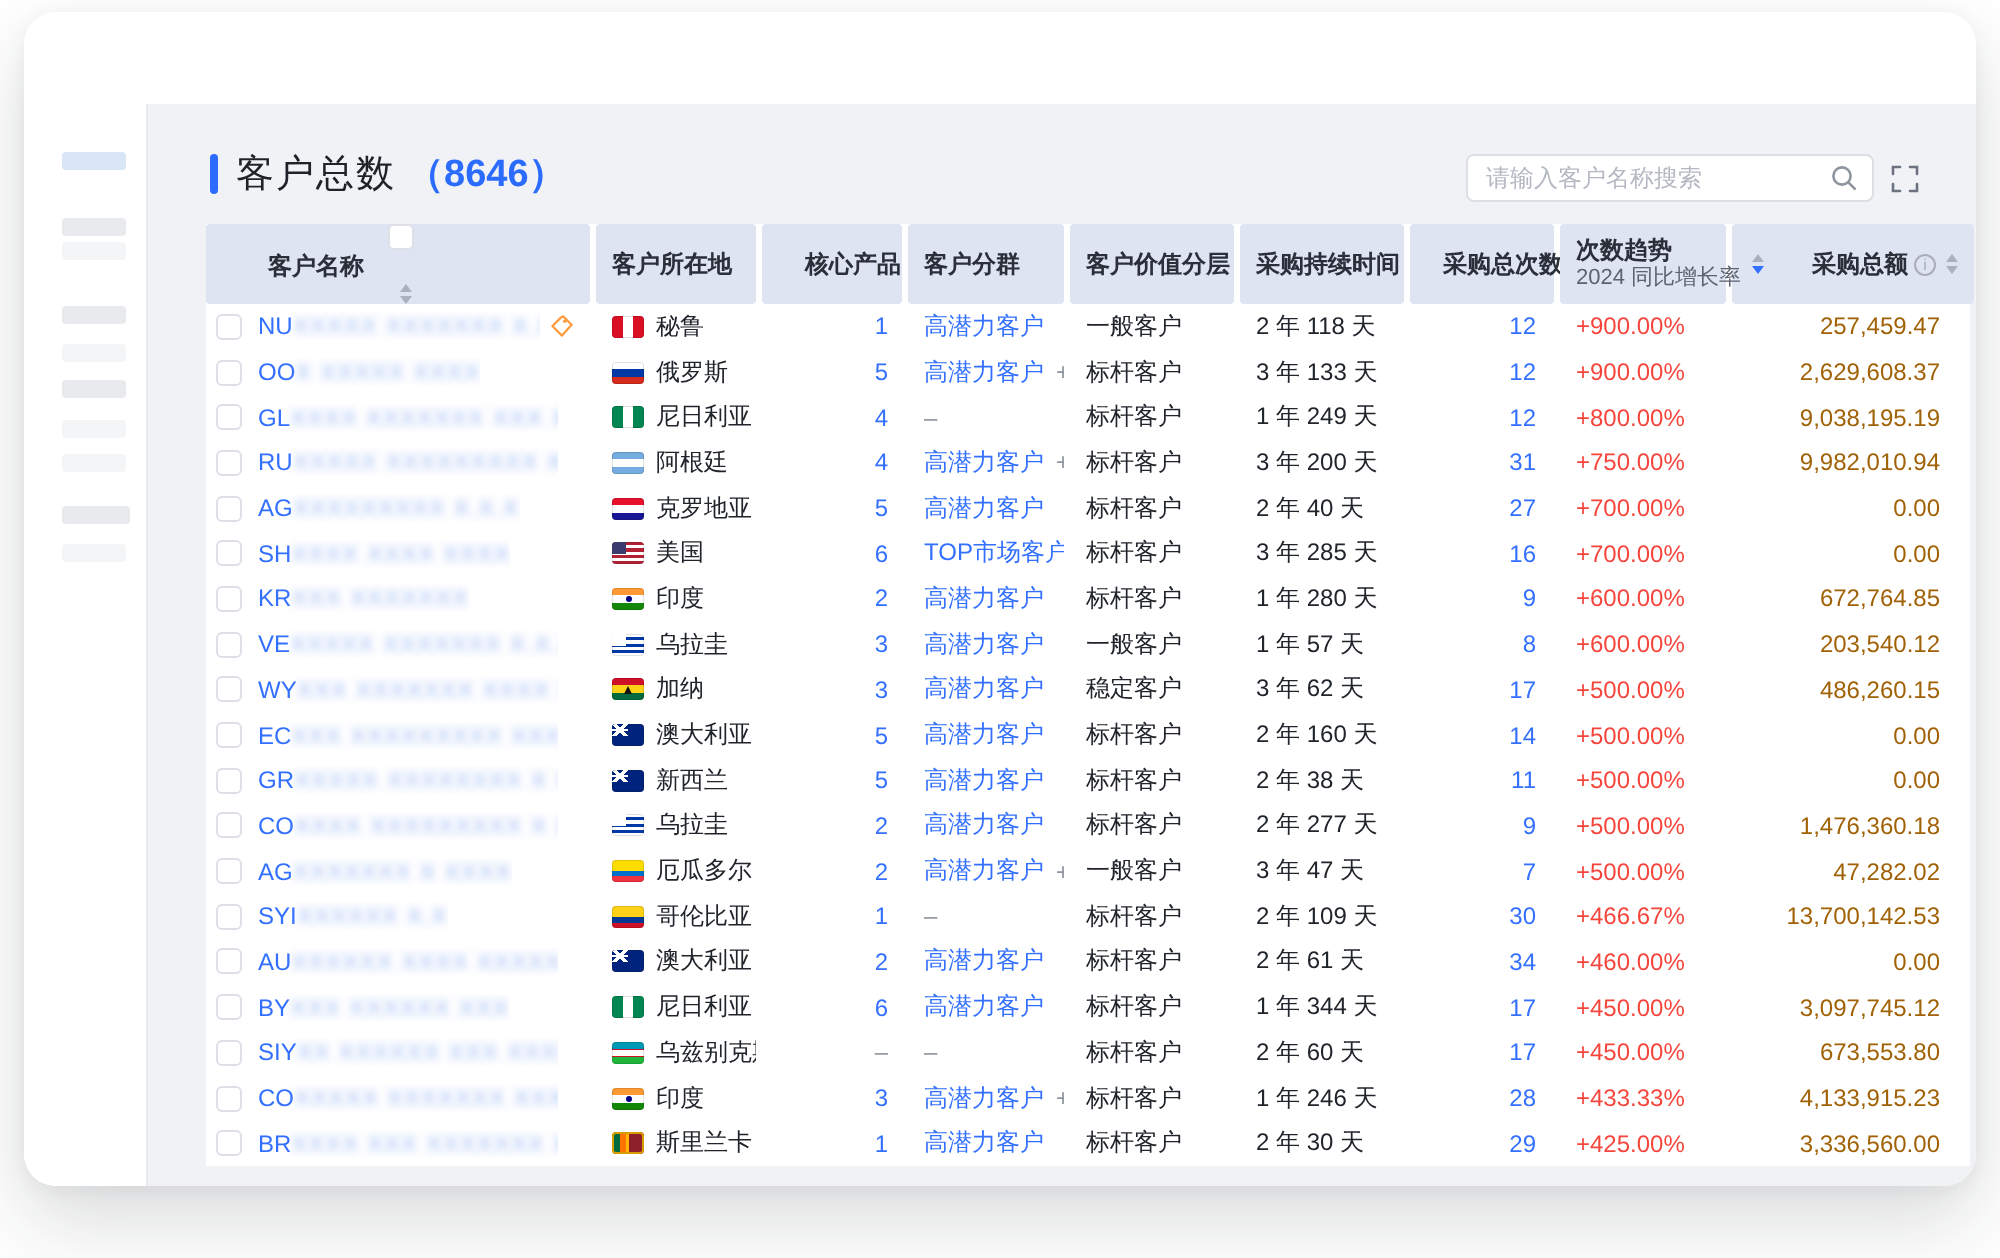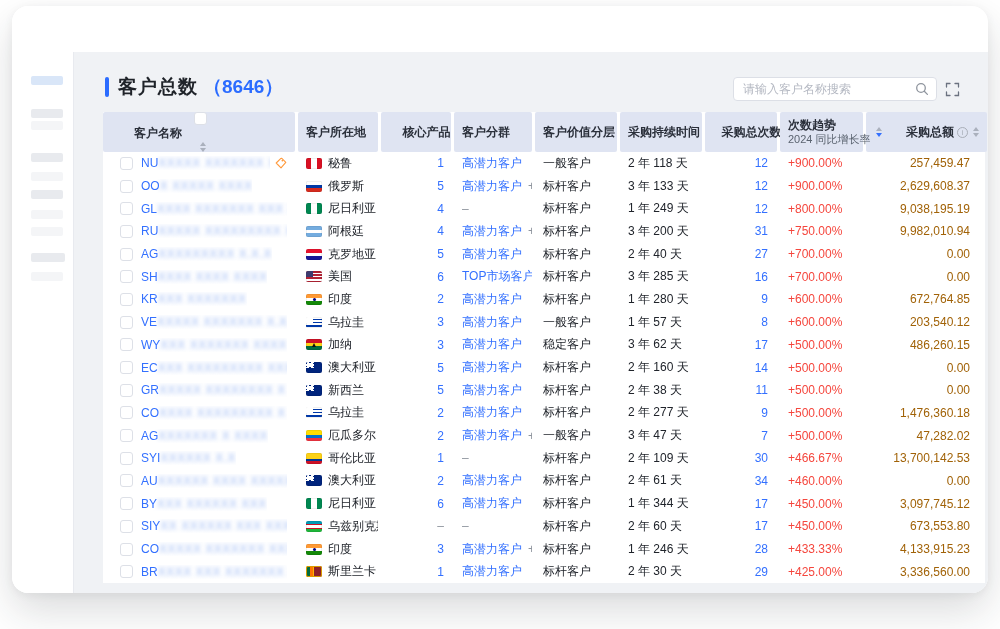--- a/index.html
+++ b/index.html
@@ -21,21 +21,21 @@
   .bar.dark { background:#e8eaee; }
   .bar.light{ background:#f4f5f7; }
   .divider { position:absolute; left:61px; top:46px; bottom:0; width:1px; background:#e8eaef; }
 
   
   .main { position:absolute; left:62px; top:46px; right:0; bottom:0; background:#f0f2f5; }
 
   .page-head { position:absolute; left:29px; right:3px; top:18px; height:38px; }
   .title-wrap { position:absolute; left:2px; top:4px; display:flex; align-items:center; gap:9px; }
   .title-bar { width:4px; height:20px; border-radius:2px; background:#2b6cff; }
-  .page-title { font-size:19px; font-weight:700; color:#1f2329; letter-spacing:1px; }
+  .page-title { font-size:19px; font-weight:400; color:#1f2329; letter-spacing:1px; }
   .page-count { font-size:19px; font-weight:700; color:#2b6cff; margin-left:2px; }
 
   .search-wrap { position:absolute; right:25px; top:7px; display:flex; align-items:center; gap:8px; }
   .search-box { width:204px; height:24px; background:#fff; border:1px solid #dcdfe6; border-radius:4px;
     display:flex; align-items:center; padding:0 7px 0 9px; }
   .search-box input { flex:1; border:none; outline:none; font-size:12px; color:#1f2329; background:transparent; }
   .search-box input::placeholder { color:#b4b8c2; }
   .icon-svg { display:block; }
 
   
@@ -61,21 +61,21 @@
 
   .info-dot { width:11px; height:11px; border-radius:50%; border:1px solid #a9aeb8; color:#a9aeb8;
     font-size:8px; line-height:9px; text-align:center; font-style:normal; font-weight:400;
     display:inline-block; margin-left:3px; }
 
   .tbody { background:#fff; }
   .tr { height:22.7px; background:#fff; }
   .td { display:flex; align-items:center; font-size:12px; color:#20242b; padding:0 8px; white-space:nowrap; overflow:hidden; }
   .td.right { justify-content:flex-end; }
   .cb { width:13px; height:13px; border:1px solid #dde0e7; border-radius:3px; background:#fff; flex:0 0 auto; }
-  .td.c-name { padding-left:17px; }
+  .td.c-name { padding-left:5px; }
   .name { margin-left:8px; color:#3370ff; display:inline-flex; align-items:center; max-width:150px; overflow:hidden; }
   .name .pre,.name .suf { font-weight:400; font-style:normal; }
   .name .blurred { color:#9fbbf4; filter:blur(2px); font-style:normal; letter-spacing:.5px; }
   .tag-ic { margin-left:5px; flex:0 0 auto; }
   .blue { color:#3370ff; }
   .red { color:#f5463d; }
   .gray { color:#8f959e; }
   .extra { color:#8f959e; margin-left:auto; padding-left:6px; }
   .td.c-count { padding-right:9px; }
   .td.c-amount { padding-right:15px; color:#a16207; }

